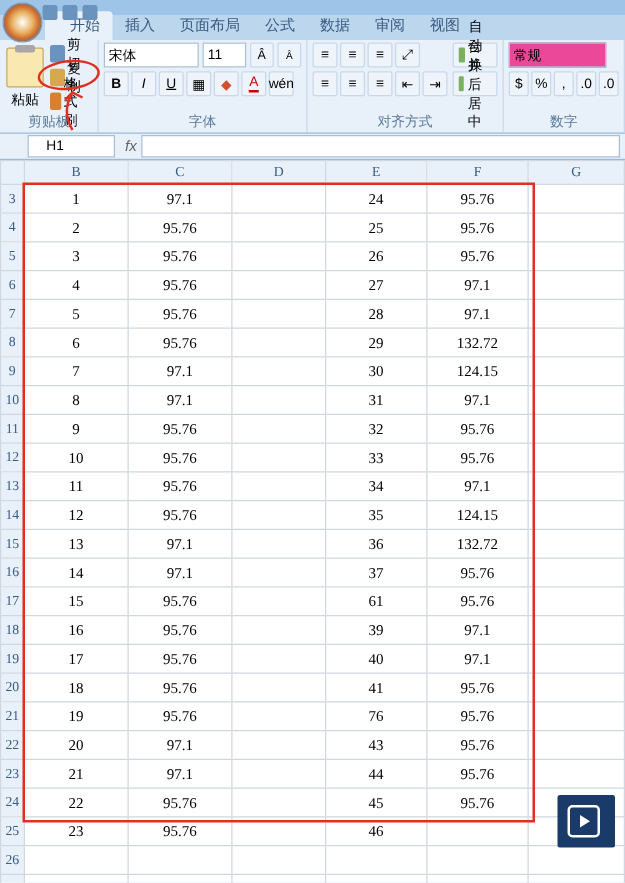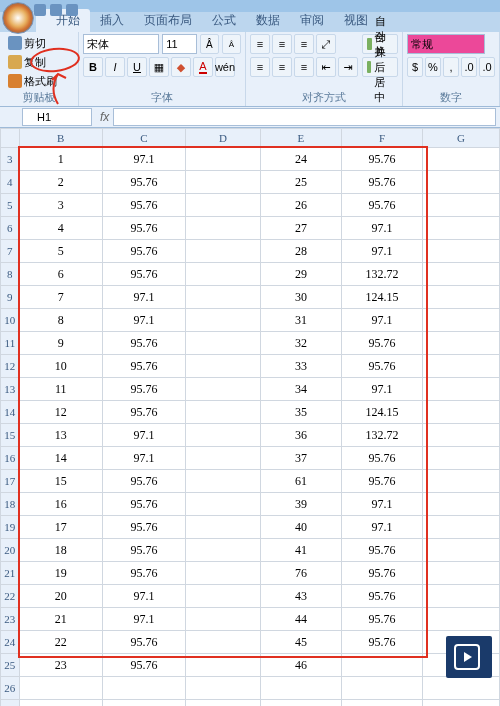--- a/index.html
+++ b/index.html
@@ -77,20 +77,24 @@
     <div class="tab">页面布局</div>
     <div class="tab">公式</div>
     <div class="tab">数据</div>
     <div class="tab">审阅</div>
     <div class="tab">视图</div>
   </div>
 
 <div class="ribbon">
 
   <div class="group" style="width:90px;flex-direction:row;">
+    <div class="paste-btn">
+      <div class="paste-icon"></div>
+      <span style="font-size:11px;margin-top:2px;">粘贴</span>
+    </div>
     <div class="clip-smalls">
       <div class="clip-small">
           <span class="i" style="background:#6a93c0;"></span>
           <span>剪切</span>
         </div>
       <div class="clip-small">
           <span class="i"></span>
           <span>复制</span>
         </div>
       <div class="clip-small">

